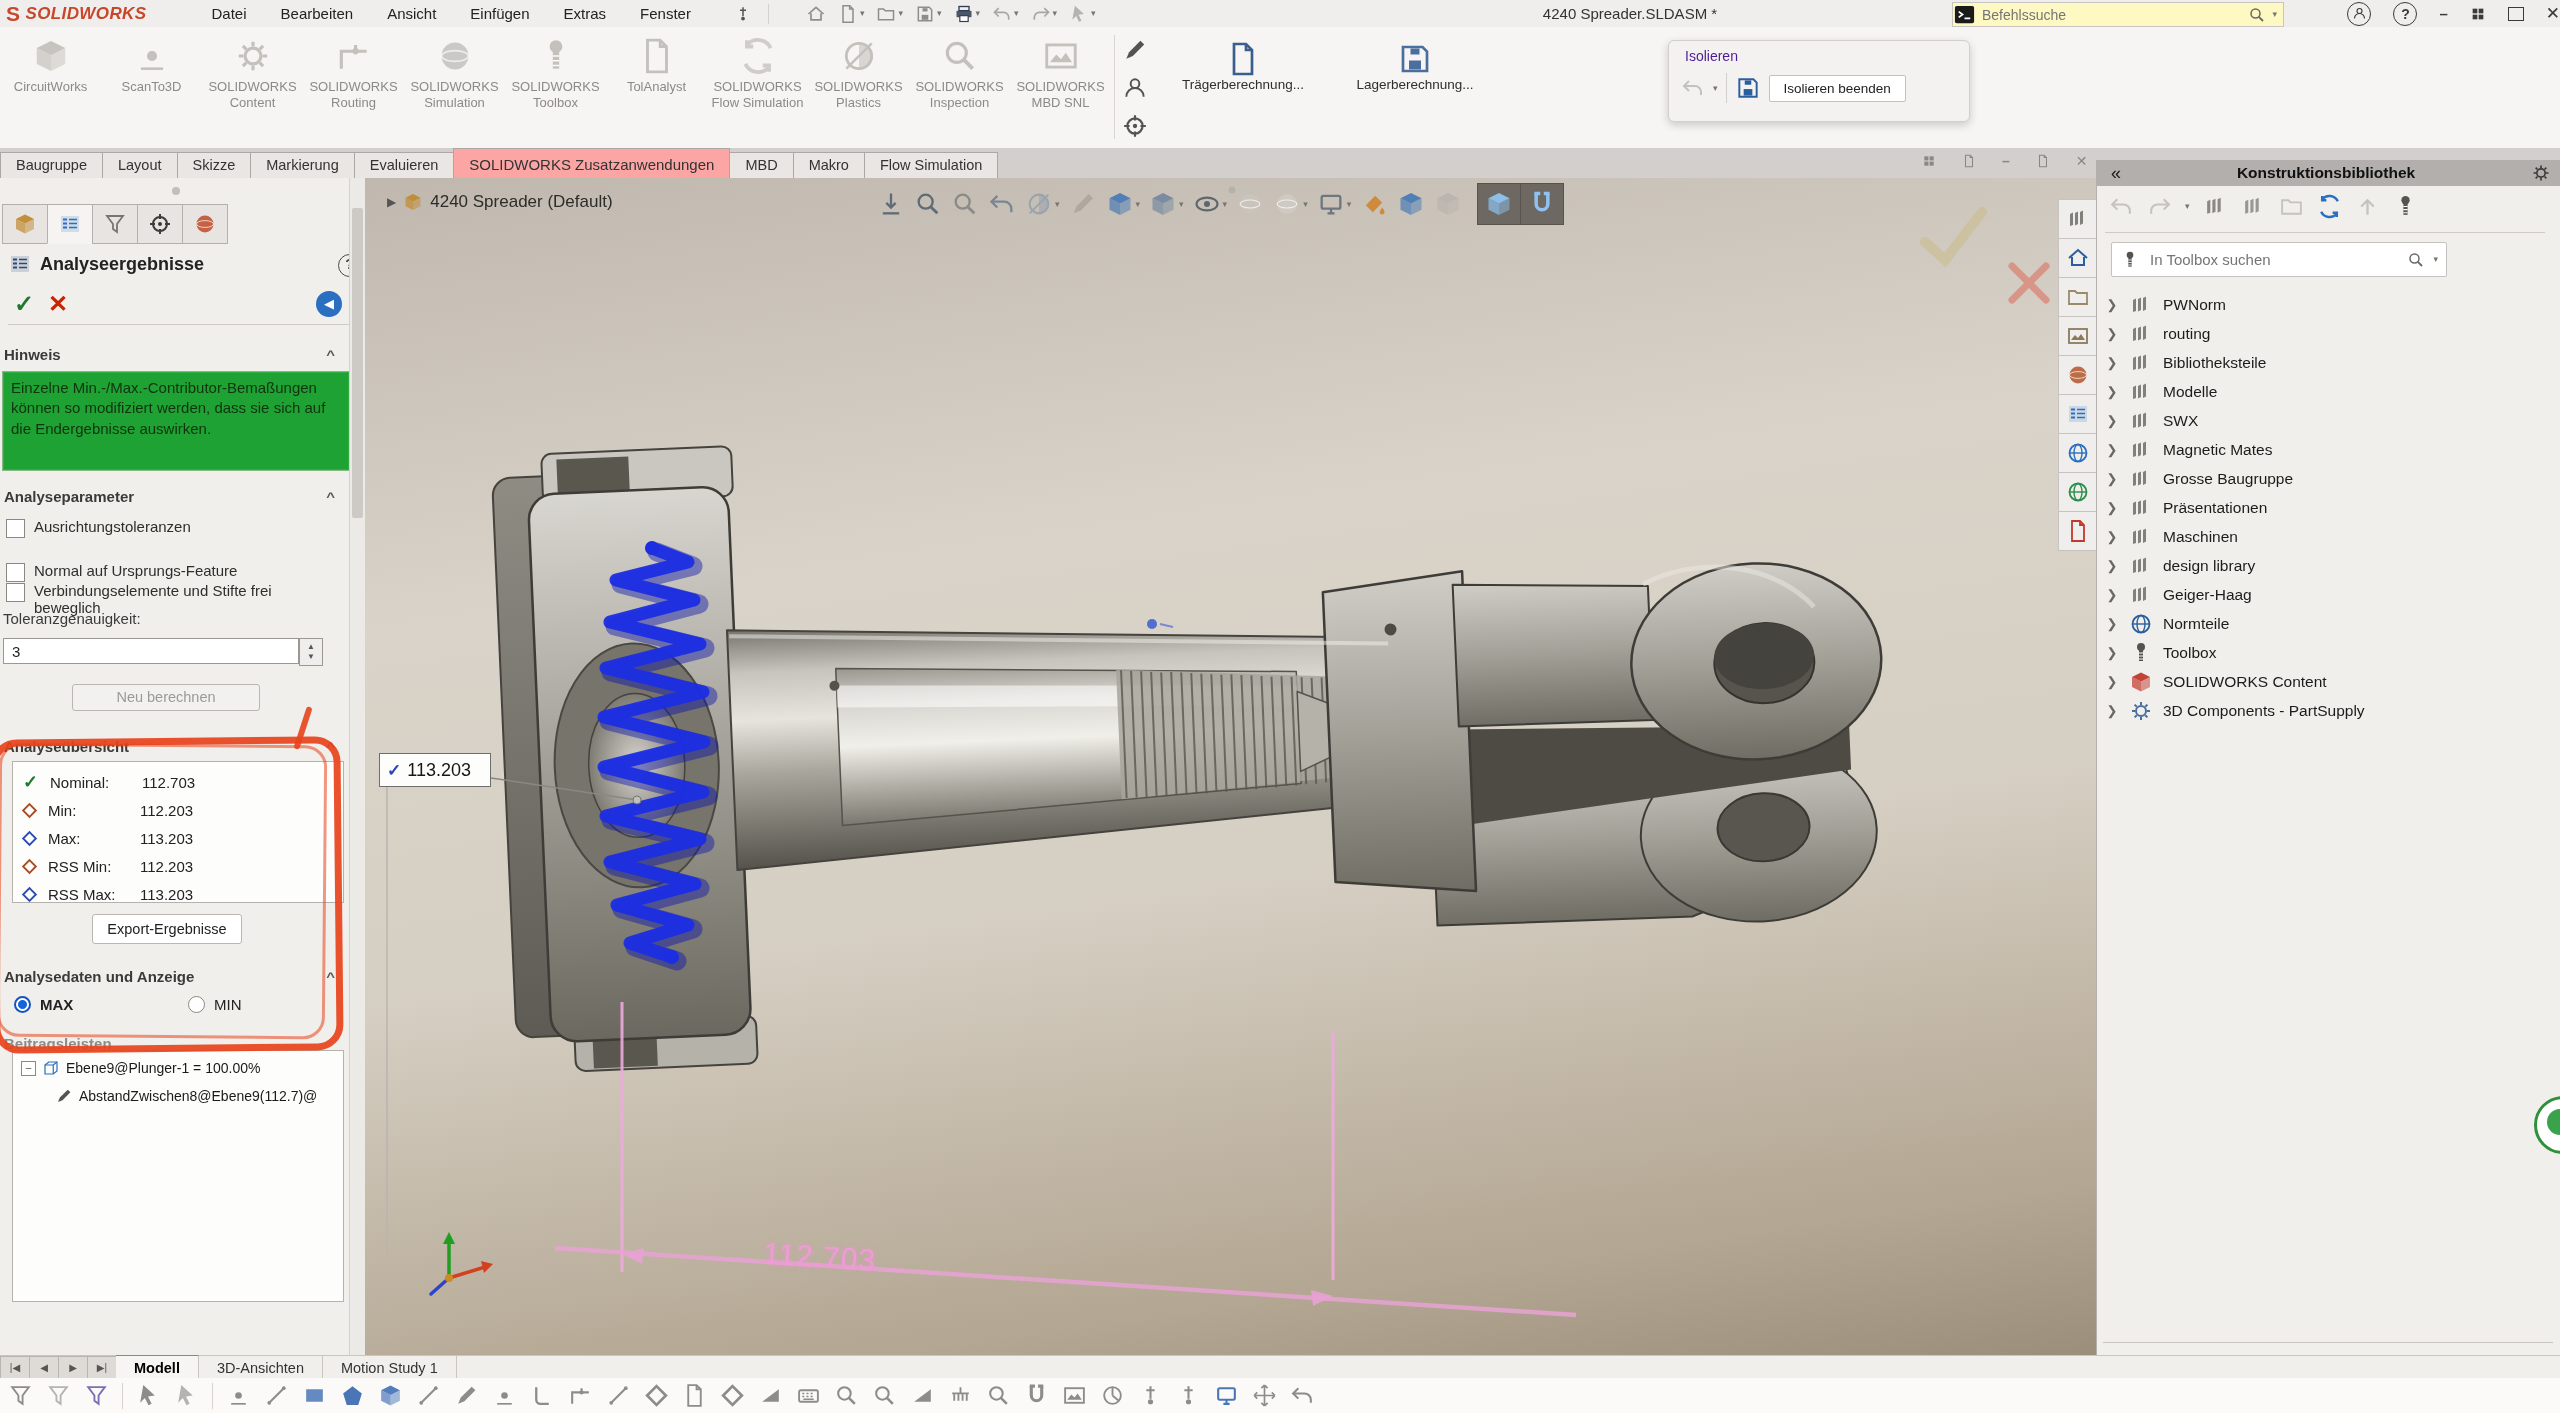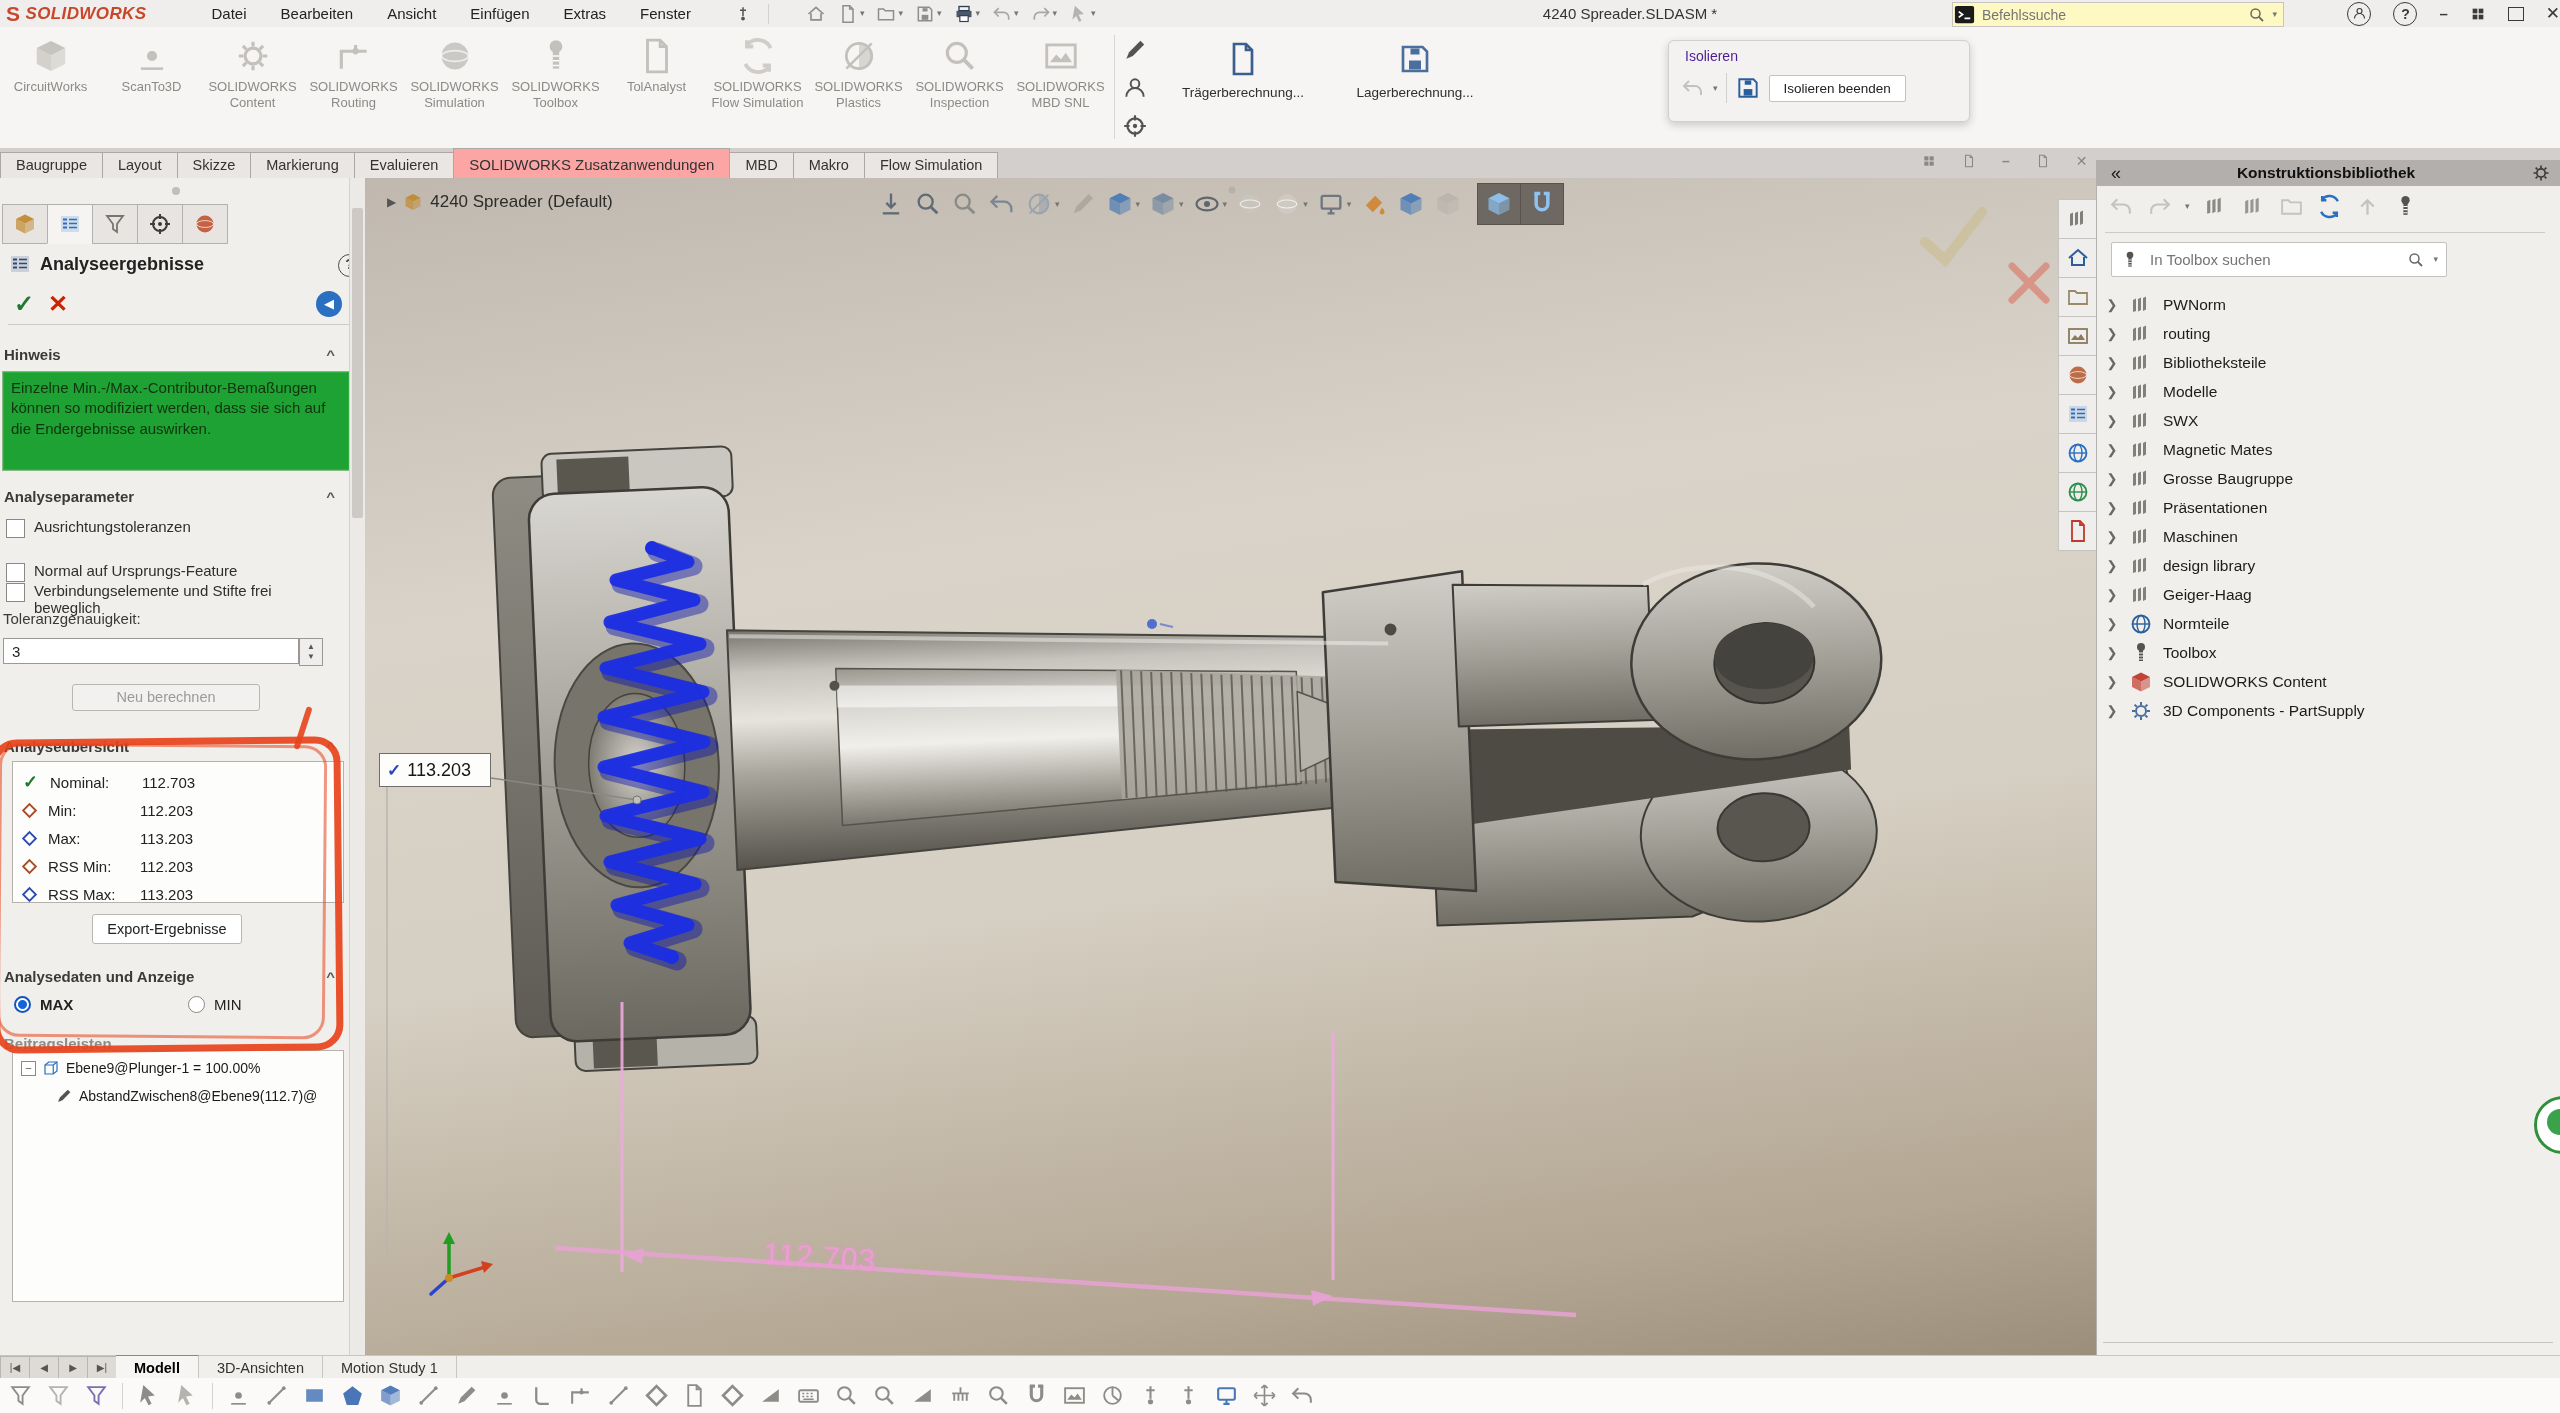--- a/index.html
+++ b/index.html
@@ -27,21 +27,21 @@
   .wc .icn{width:18px;height:18px;}
   
   #addins-band{top:27px;left:0;width:2560px;height:121px;background:#f7f5f3;border-bottom:1px solid #d3d0cd;}
   #addins{left:0;top:6px;display:flex;}
   .addin{width:101px;display:flex;flex-direction:column;align-items:center;gap:4px;padding-top:4px;}
   .addin .icn{width:38px;height:38px;opacity:.75;}
   .addin .lbl{font-size:13px;color:#8c8a86;text-align:center;line-height:1.2;}
   .vsep{top:8px;width:1px;height:104px;background:#d8d5d1;}
   #side-stack{left:1122px;top:10px;display:flex;flex-direction:column;gap:12px;}
   #side-stack .icn{width:26px;height:26px;}
-  .calcbtn{top:14px;display:flex;flex-direction:column;align-items:center;gap:8px;width:170px;justify-content:center;}
+  .calcbtn{top:14px;display:flex;flex-direction:column;align-items:center;width:170px;justify-content:center;}
   .calcbtn .icn{width:36px;height:36px;}
   .calcbtn .lbl{font-size:13.5px;color:#2e2e2c;}
   
   #isolate{left:1668px;top:40px;width:300px;height:80px;background:#f4f2f0;border:1px solid #d2cfcc;border-radius:6px;box-shadow:0 3px 8px rgba(0,0,0,.18);}
   #isolate .ttl{position:absolute;left:16px;top:7px;font-size:14px;color:#4c1d95;}
   #isolate .row{position:absolute;left:12px;top:32px;display:flex;align-items:center;gap:8px;}
   #isolate .undo-ic{width:24px;height:24px;opacity:.45;}
   #isolate .divv{width:1px;height:30px;background:#d2cfcc;}
   #isolate .save-ic{width:26px;height:26px;}
   #iso-exit{background:#fff;border:1px solid #c4c1be;padding:5px 14px;font-size:13.5px;color:#222;border-radius:2px;}

